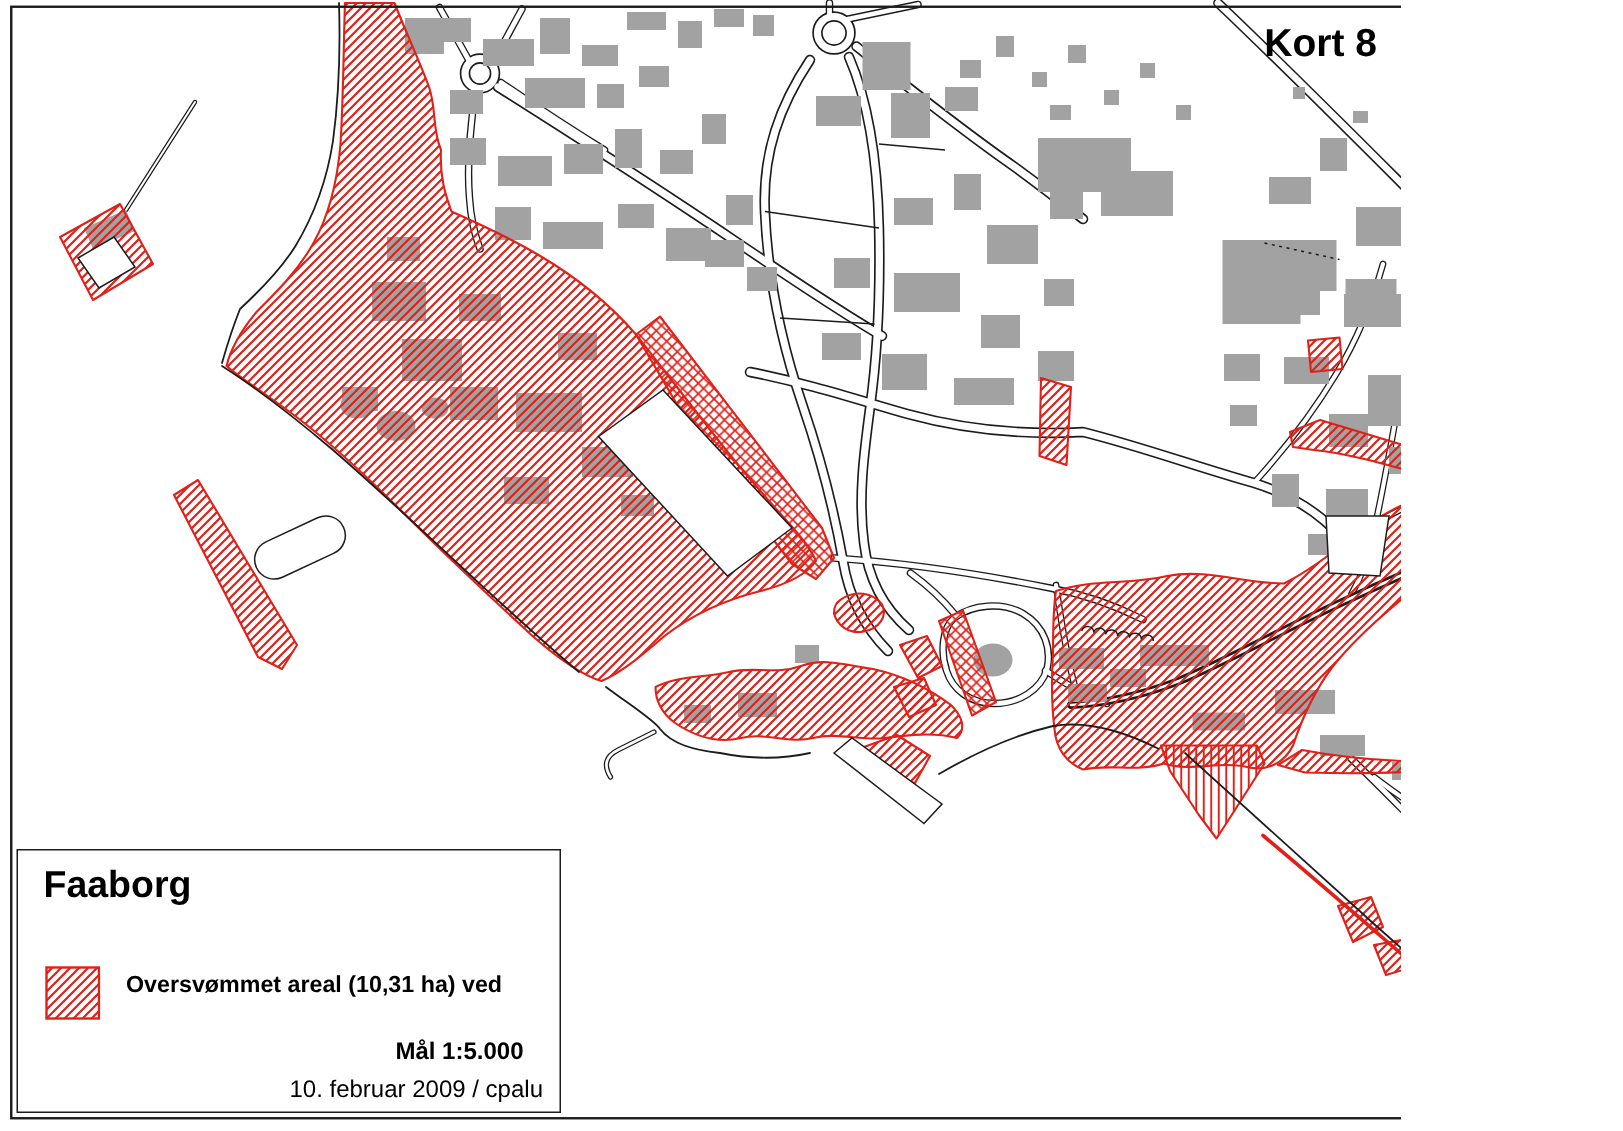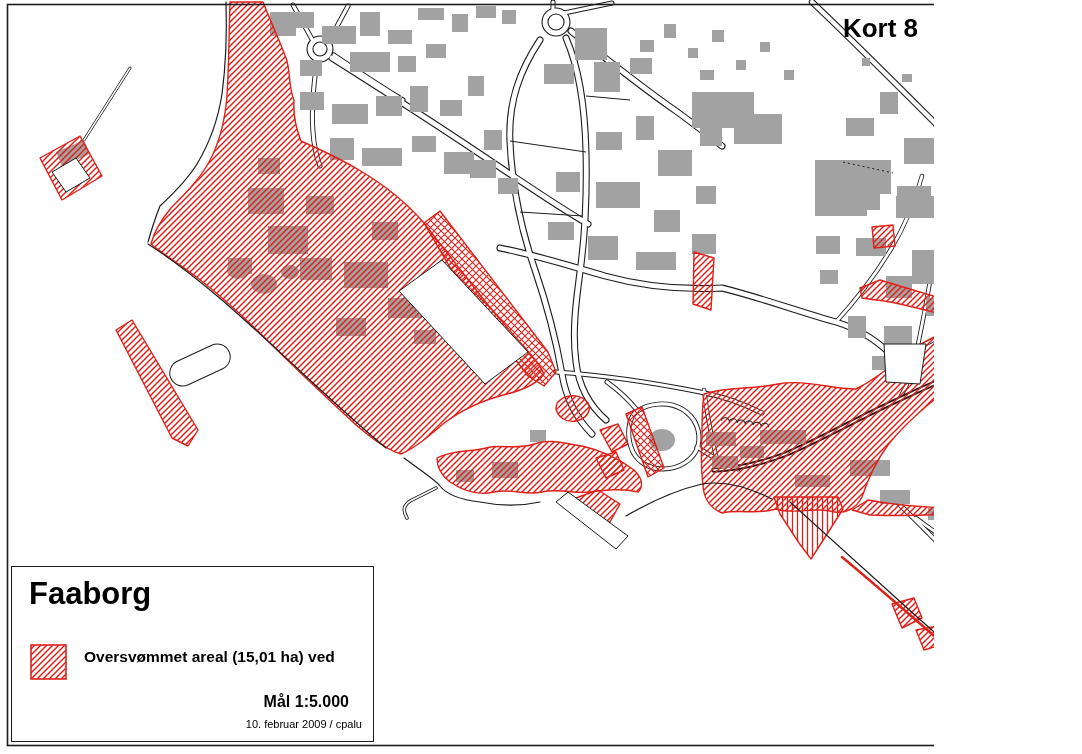--- a/index.html
+++ b/index.html
@@ -25,26 +25,26 @@
   .cutout{fill:#ffffff;stroke:var(--line-black);stroke-width:1;}
   .patred{stroke:var(--flood-red);}
   .dotted{fill:none;stroke:var(--line-black);stroke-width:1;stroke-dasharray:2 3;}
 
   
   .sheet-label{position:absolute;top:13px;right:16px;font-size:26px;font-weight:bold;color:#000;}
 
   
   .legend{position:absolute;left:11px;top:566px;width:363px;height:176px;background:#fff;
           border:1.7px solid var(--line-black);box-sizing:border-box;}
-  .legend .t1{position:absolute;left:17px;top:9px;font-size:31px;font-weight:bold;color:#000;}
+  .legend .t1{position:absolute;left:17px;top:9px;font-size:25px;font-weight:bold;color:#000;}
   .legend .t2{position:absolute;left:17px;top:38px;font-size:25px;font-weight:bold;color:#000;}
   .legend .swatch{position:absolute;left:18px;top:77px;width:37px;height:36px;}
   .legend .item{position:absolute;left:72px;top:80px;font-size:15.5px;font-weight:bold;line-height:19px;color:#000;}
   .legend .scale{position:absolute;right:24px;top:126px;font-size:16px;font-weight:bold;color:#000;padding-left:16px;}
-  .legend .credit{position:absolute;right:11px;top:151px;font-size:11px;color:#000;}
+  .legend .credit{position:absolute;right:11px;top:151px;font-size:16px;color:#000;}
 </style>
 </head>
 <body>
 
 <div id="stage">
 
   <svg width="1082" height="754" viewBox="0 0 1082 754">
     <defs>
       <pattern id="hatchR" patternUnits="userSpaceOnUse" width="6" height="6">
         <path class="patred" d="M-1,7 L7,-1 M-1,1 L1,-1 M5,7 L7,5" stroke-width="1.5" fill="none"></path>
@@ -210,19 +210,19 @@
     <div class="t1">Faaborg</div>
     <svg class="swatch" viewBox="0 0 37 36">
       <defs>
         <pattern id="hatchL" patternUnits="userSpaceOnUse" width="6" height="6">
           <path class="patred" d="M-1,7 L7,-1 M-1,1 L1,-1 M5,7 L7,5" stroke-width="1.5" fill="none"></path>
         </pattern>
       </defs>
       <rect x="1" y="1" width="35" height="34" fill="url(#hatchL)" stroke="var(--flood-red)" stroke-width="1.6"></rect>
     </svg>
     <div class="item">
-      <div>Oversvømmet areal (15,01 ha) ved</div>
+      <div>Oversvømmet areal (10,31 ha) ved</div>
     </div>
     <div class="scale">Mål 1:5.000</div>
     <div class="credit">10. februar 2009 / cpalu</div>
   </div>
 
 </div>
 
 </body></html>

